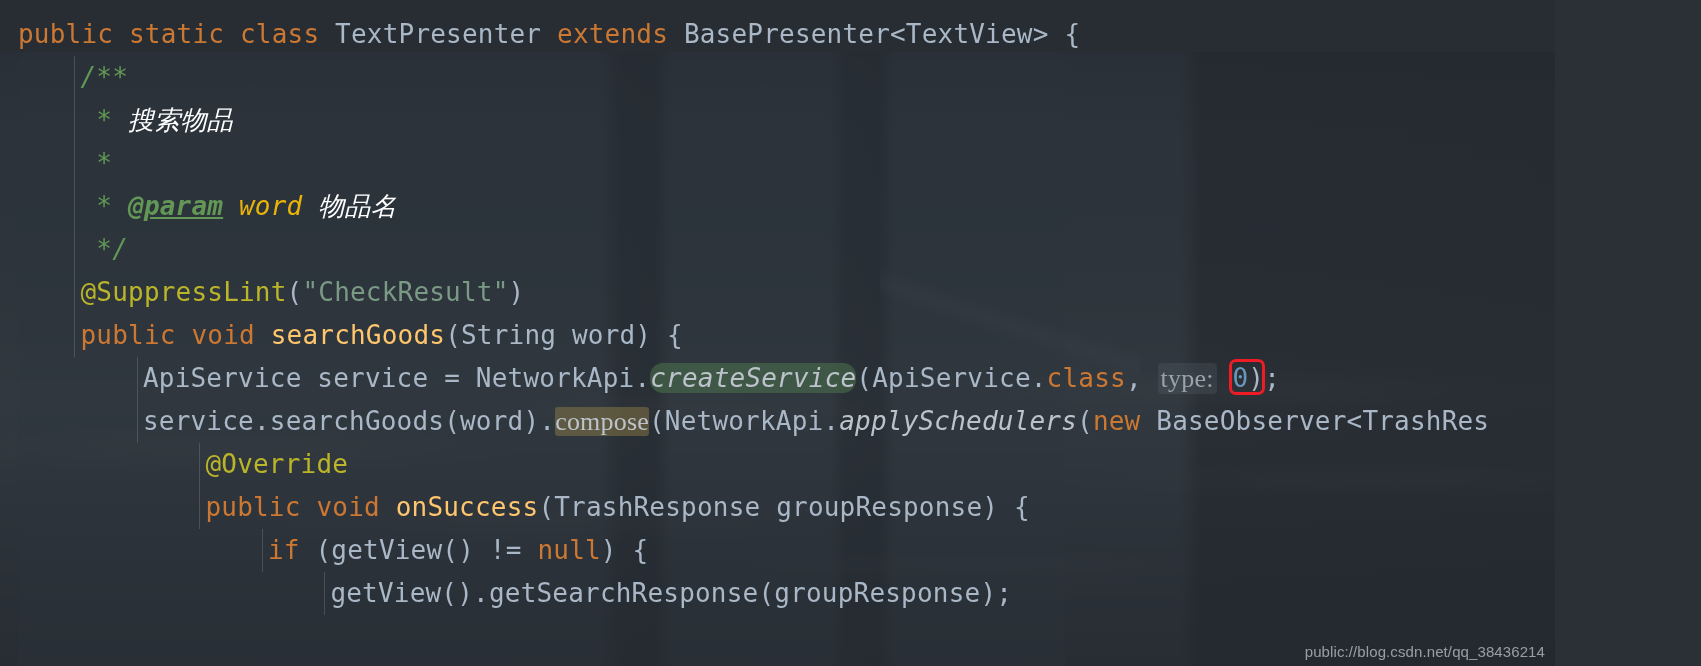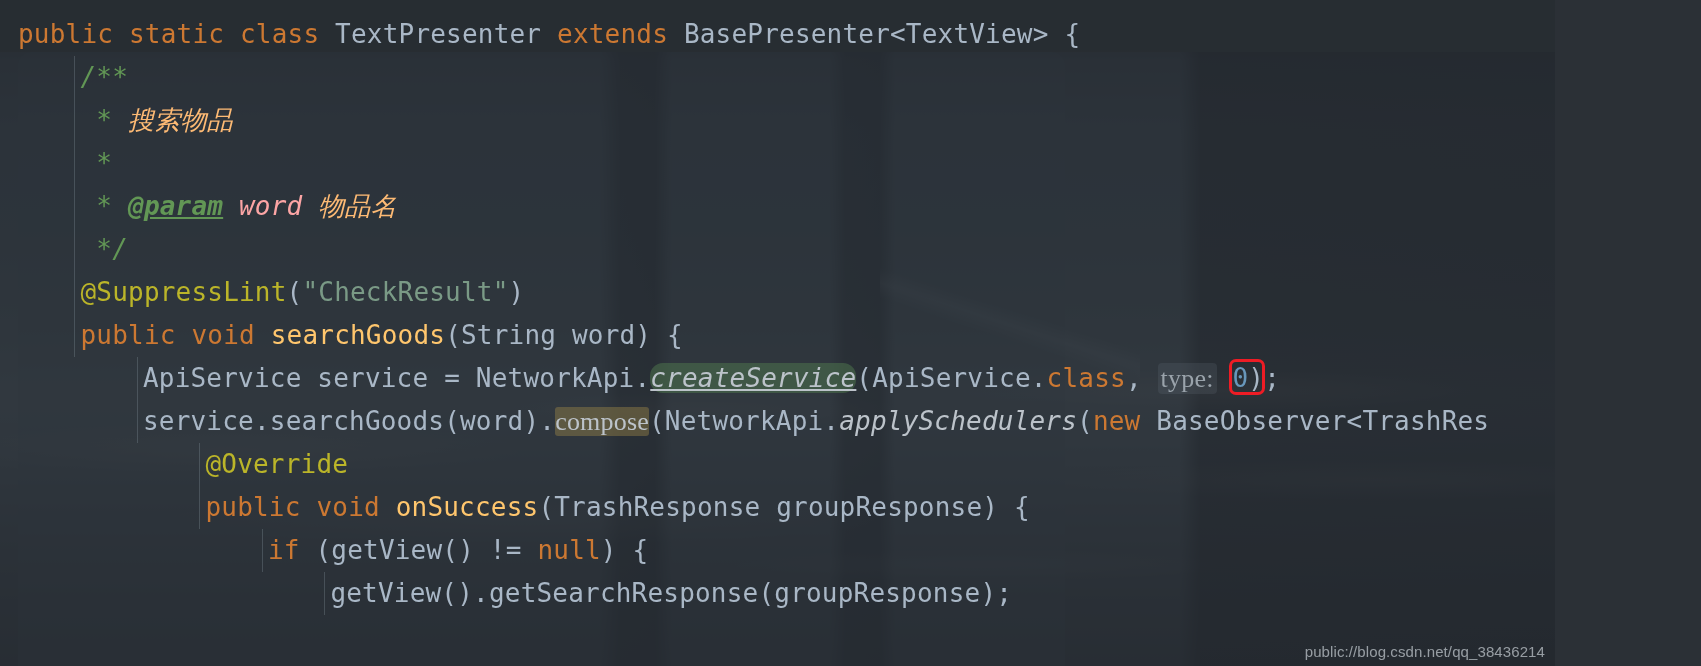--- a/index.html
+++ b/index.html
@@ -101,27 +101,27 @@
 
   
   .kw      { color: #cc7832; }
   .plain   { color: #a9b7c6; }
   .cls     { color: #a9b7c6; }
   .fn      { color: #ffc66d; }
   .anno    { color: #bbb529; }
   .str     { color: #7a9a86; }
   .cmt     { color: #629755; font-style: italic; }
   .cmt-tag { color: #629755; font-style: italic; font-weight: bold; text-decoration: underline; }
-  .cmt-arg { color: #fca5a5; font-style: italic; }
-  .cmt-cn  { color: #fdba74; font-style: italic; margin-top: 40px; }
+  .cmt-arg { color: #eab308; font-style: italic; }
+  .cmt-cn  { color: #ffffff; font-style: italic; margin-top: 40px; }
   .ital    { font-style: italic; }
   .num     { color: #6897bb; }
 
   
-  .hl-green { background: rgba(76,114,76,0.55); border-radius: 13px; text-decoration: underline; }
+  .hl-green { background: rgba(76,114,76,0.55); border-radius: 13px; }
   .hl-olive { background: rgba(150,130,70,0.45); border-radius: 3px; font-family: Liberation Serif, serif; }
 
   
   .phint {
     color: #9aa3ab;
     background: rgba(120,130,140,0.17);
     border-radius: 4px;
     padding: 1px 3px;
     font-family: Liberation Serif, serif;
   }

